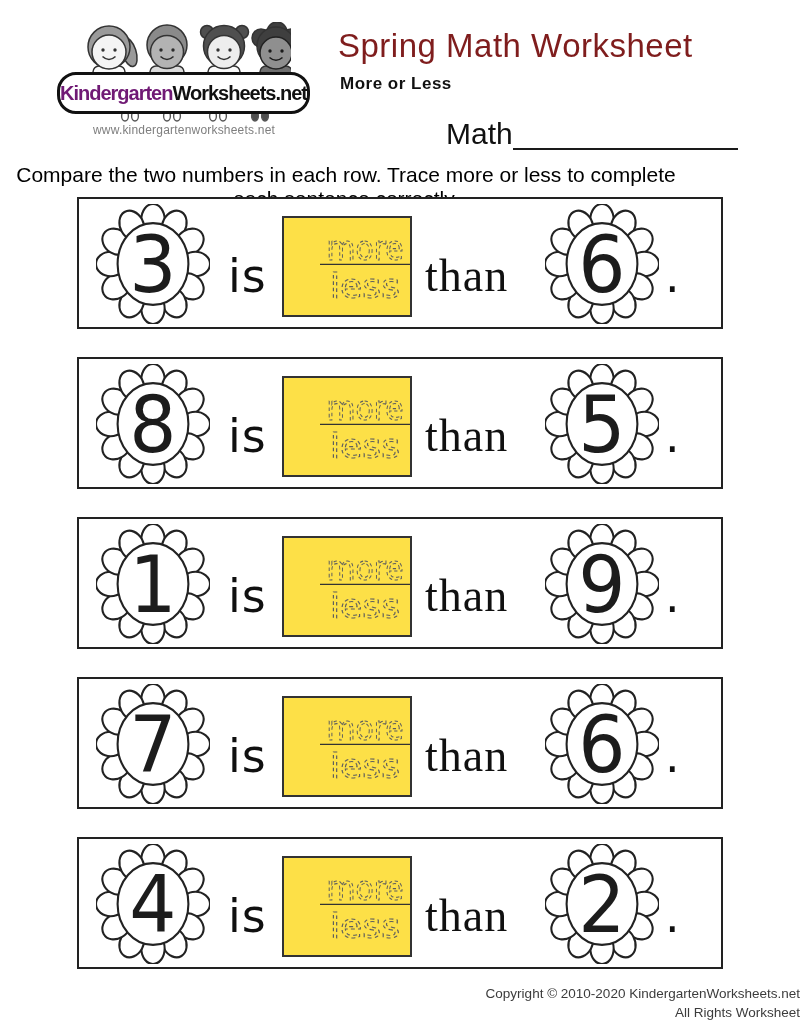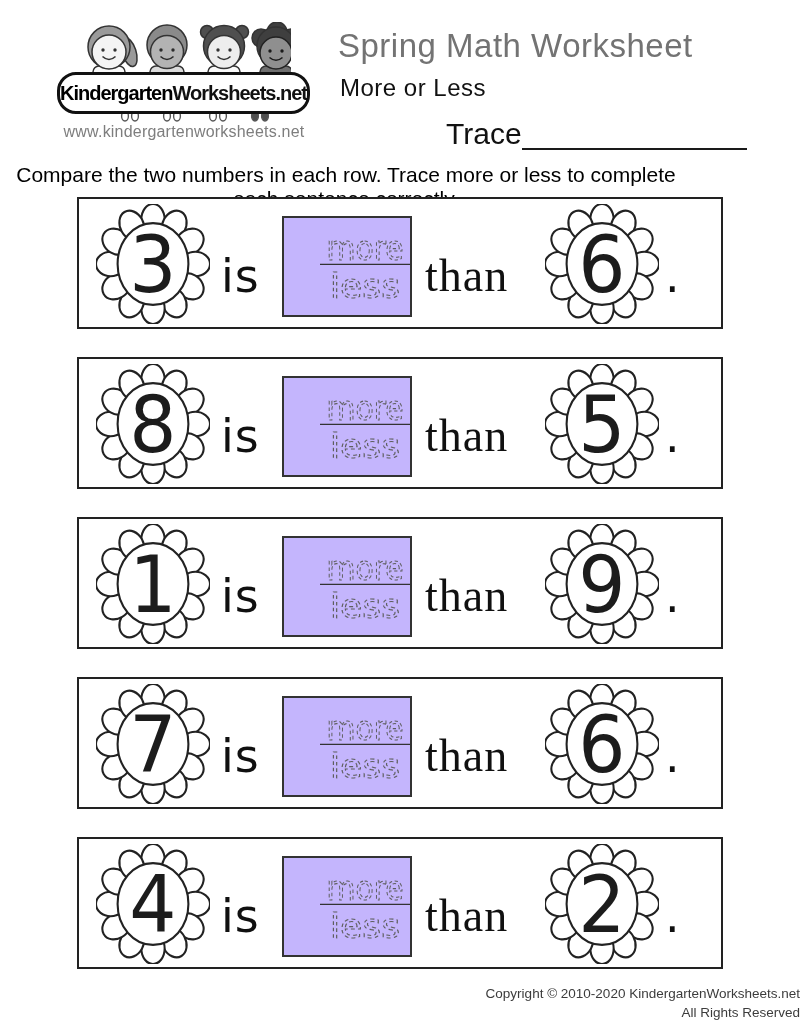--- a/index.html
+++ b/index.html
@@ -6,29 +6,29 @@
   .page{position:relative;width:800px;height:1035px;background:#ffffff;
         font-family:"Liberation Sans",sans-serif;color:#111;overflow:hidden;}
 
   
   .logo{position:absolute;left:57px;top:22px;width:253px;height:120px;}
   .kids{position:absolute;left:22px;top:0;width:212px;height:58px;z-index:1;}
   .sign{position:absolute;left:0;top:50px;width:247px;height:36px;background:#fff;
         border:3px solid #111;border-radius:19px;z-index:2;
         display:flex;align-items:center;justify-content:center;}
   .sign-text{font-size:20px;font-weight:bold;letter-spacing:-1px;white-space:nowrap;}
-  .brand-gray{color:#000000;}
+  .brand-gray{color:#701a75;}
   .brand-black{color:#111;text-align:right;}
   .feet{position:absolute;left:30px;top:86px;width:200px;height:16px;z-index:1;}
   .website{position:absolute;left:-8px;top:101px;width:270px;text-align:center;
-           color:#7e7e7e;font-size:16px;letter-spacing:0.2px;}
-
-  .title{position:absolute;left:338px;top:27px;font-size:33px;color:#737373;
+           color:#7e7e7e;font-size:12px;letter-spacing:0.2px;}
+
+  .title{position:absolute;left:338px;top:27px;font-size:33px;color:#7f1d1d;
          letter-spacing:0.5px;white-space:nowrap;}
-  .subtitle{position:absolute;left:340px;top:74px;font-size:24px;font-weight:normal;
+  .subtitle{position:absolute;left:340px;top:74px;font-size:17px;font-weight:bold;
             letter-spacing:0.5px;}
   .name-row{position:absolute;left:446px;top:116px;display:flex;align-items:flex-end;}
   .name-label{font-size:30px;line-height:1.1;}
   .name-line{width:225px;height:32px;border-bottom:2.5px solid #1a1a1a;}
 
   .instructions{position:absolute;left:0;top:163px;width:692px;text-align:center;
                 font-size:21px;color:#000;}
 
   
   .row{position:absolute;left:77px;width:646px;height:132px;border:2px solid #222;
@@ -37,26 +37,26 @@
 
   .flower{position:absolute;top:5px;width:114px;height:120px;}
   .flower-left{left:17px;}
   .flower-right{left:466px;}
   .flower svg{width:100%;height:100%;}
   .flower-num{font-family:"DejaVu Sans",sans-serif;font-size:86px;fill:#1c1c1c;
               text-anchor:middle;}
 
   .word{position:absolute;top:54px;font-size:46px;line-height:1;color:#101010;
         font-family:"DejaVu Sans",sans-serif;letter-spacing:1px;}
-  .word-is{left:142px;}
+  .word-is{left:149px;}
   .word-than{left:346px;font-family:Liberation Serif, serif;}
   .word-period{left:586px;}
 
   .trace-box{position:absolute;left:203px;top:17px;width:130px;height:101px;
-             border:2px solid #333;box-sizing:border-box;background:#c4b5fd;padding-left:36px;}
+             border:2px solid #333;box-sizing:border-box;background:#fde047;padding-left:36px;}
   .trace-box svg{display:block;width:100%;height:100%;}
   .trace-text{font-family:"DejaVu Sans",sans-serif;font-size:46px;fill:none;
               stroke:#5e5e5e;stroke-width:1.5;stroke-dasharray:5 4;text-anchor:middle;}
 
   
   .footer{position:absolute;left:0;top:985px;width:800px;text-align:right;
           color:#3c3c3c;font-size:13.5px;line-height:1.4;}
 </style>
 </head>
 <body>
@@ -146,21 +146,21 @@
       </g>
     </svg>
 
     <div class="website">www.kindergartenworksheets.net</div>
   </div>
 
   <div class="title">Spring Math Worksheet</div>
   <div class="subtitle">More or Less</div>
 
   <div class="name-row">
-    <span class="name-label">Trace</span>
+    <span class="name-label">Math</span>
     <span class="name-line"></span>
   </div>
 
   <div class="instructions">Compare the two numbers in each row. Trace more or less to complete each sentence correctly.</div>
 
   <div class="row row1">
     <div class="flower flower-left">
       <svg viewBox="0 0 132 132" preserveAspectRatio="none">
           <use href="#flower-shape"></use>
           <text class="flower-num" x="66" y="97">3</text>
@@ -279,16 +279,16 @@
       <svg viewBox="0 0 132 132" preserveAspectRatio="none">
           <use href="#flower-shape"></use>
           <text class="flower-num" x="66" y="97">2</text>
         </svg>
     </div>
     <span class="word word-period">.</span>
   </div>
 
   <div class="footer">
     <div>Copyright © 2010-2020 KindergartenWorksheets.net</div>
-    <div>All Rights Reserved</div>
+    <div>All Rights Worksheet</div>
   </div>
 
 </div>
 
 </body></html>

